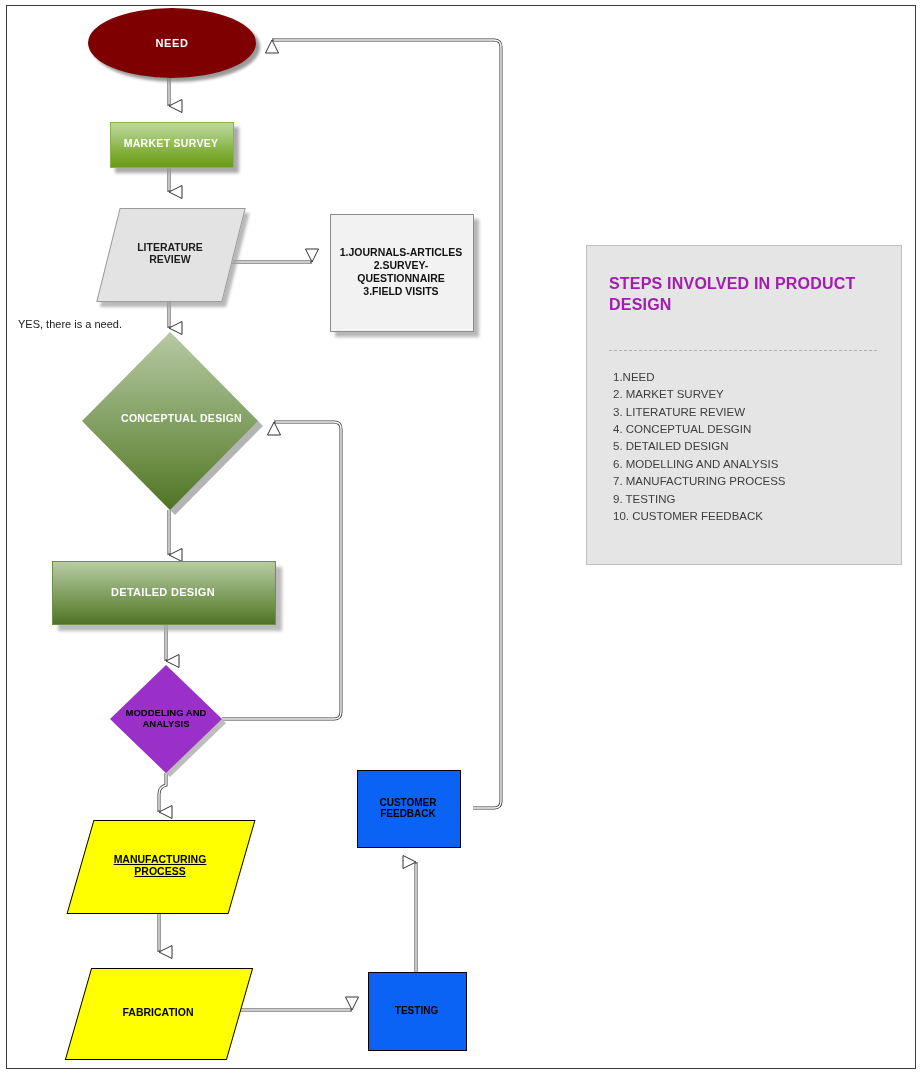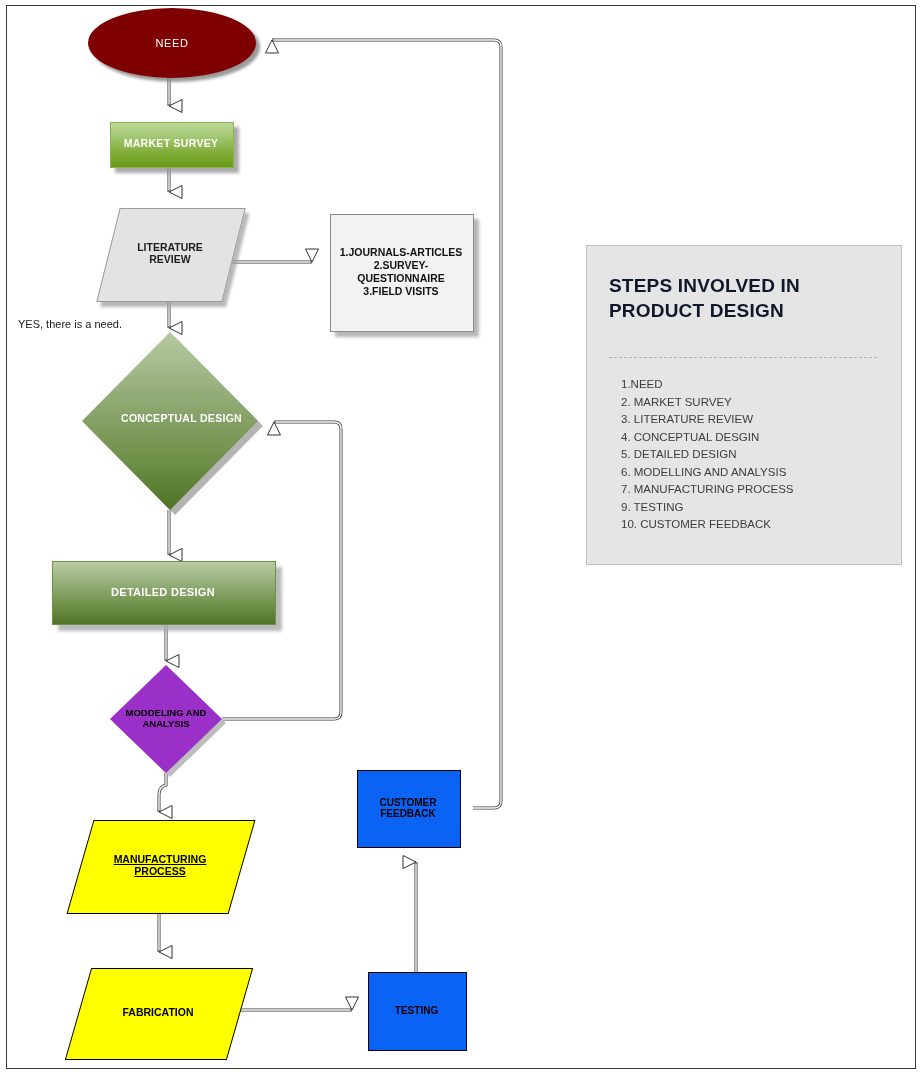--- a/index.html
+++ b/index.html
@@ -53,21 +53,21 @@
   #node-need {
     left: 88px; top: 8px; width: 168px; height: 70px;
   }
   #node-need .shape {
     position: absolute; left:0; top:0; width: 100%; height: 100%;
     border-radius: 50%;
     background: #7e0000;
     box-shadow: 4px 4px 3px rgba(120,120,120,0.75);
   }
   #node-need .lbl {
-    color: #ffffff; font-weight: normal; font-size: 11px; letter-spacing: .6px;
+    color: #ffffff; font-weight: bold; font-size: 11px; letter-spacing: .6px;
   }
 
   
   #node-market {
     left: 110px; top: 122px; width: 122px; height: 44px;
   }
   #node-market .shape {
     position:absolute; left:0; top:0; width:100%; height:100%;
     background: linear-gradient(to bottom, #bdd89a 0%, #a5c977 28%, #7daa33 72%, #6a9b18 100%);
     border: 1px solid #8ab348;
@@ -230,33 +230,33 @@
     position: absolute;
     left: 586px; top: 245px;
     width: 316px; height: 320px;
     background: #e5e5e5;
     border: 1px solid #bfbfbf;
     box-sizing: border-box;
     padding: 28px 24px 0 22px;
   }
   #steps-panel h2 {
     margin: 0;
-    font-size: 19px;
+    font-size: 16px;
     font-weight: bold;
-    color: #0f172a;
+    color: #a21caf;
     line-height: 1.3;
     letter-spacing: .2px;
   }
   #steps-divider {
     margin-top: 34px;
     border-top: 1px dashed #b0b0b0;
     height: 0;
   }
   #steps-list {
-    margin: 18px 0 0 12px;
+    margin: 18px 0 0 4px;
     padding: 0;
     list-style: none;
   }
   #steps-list li {
     font-size: 11.5px;
     color: #3d3d3d;
     line-height: 1.52;
     white-space: nowrap;
   }
 </style>

